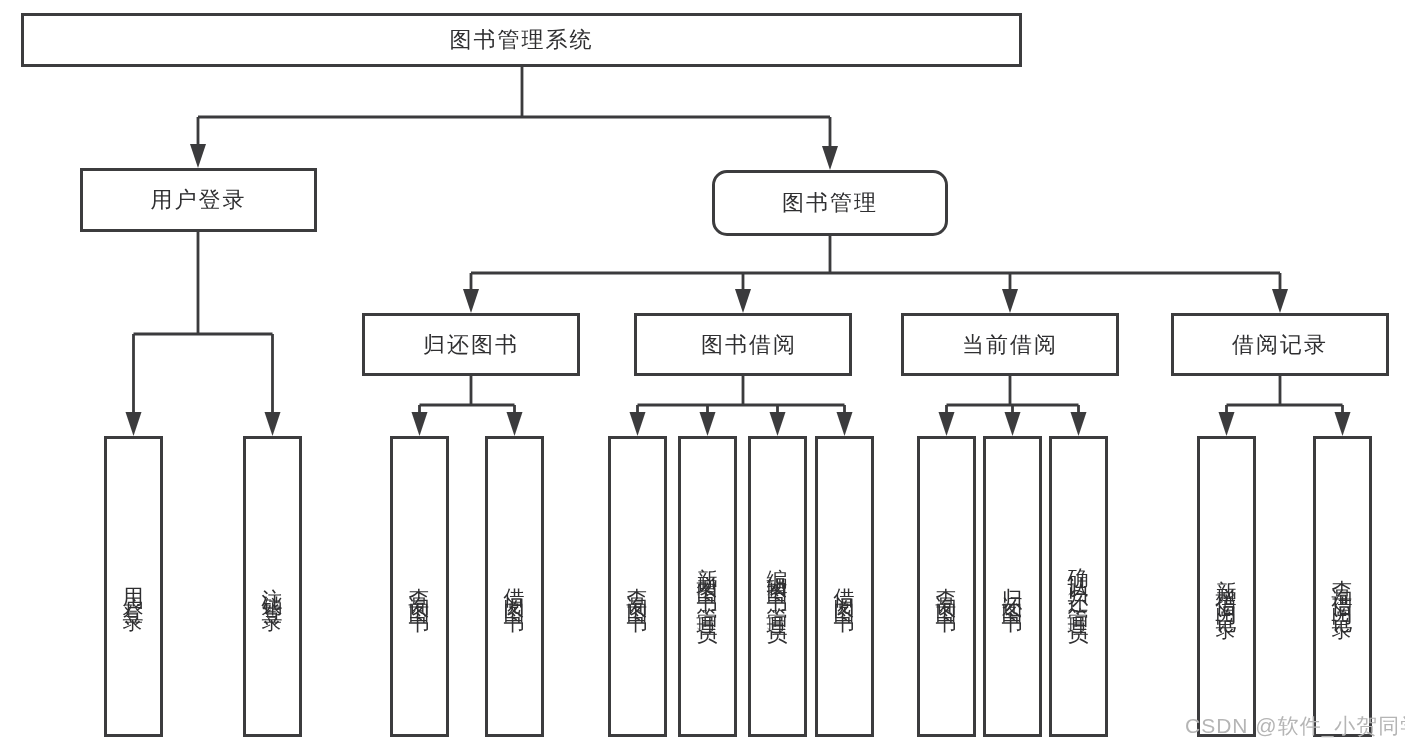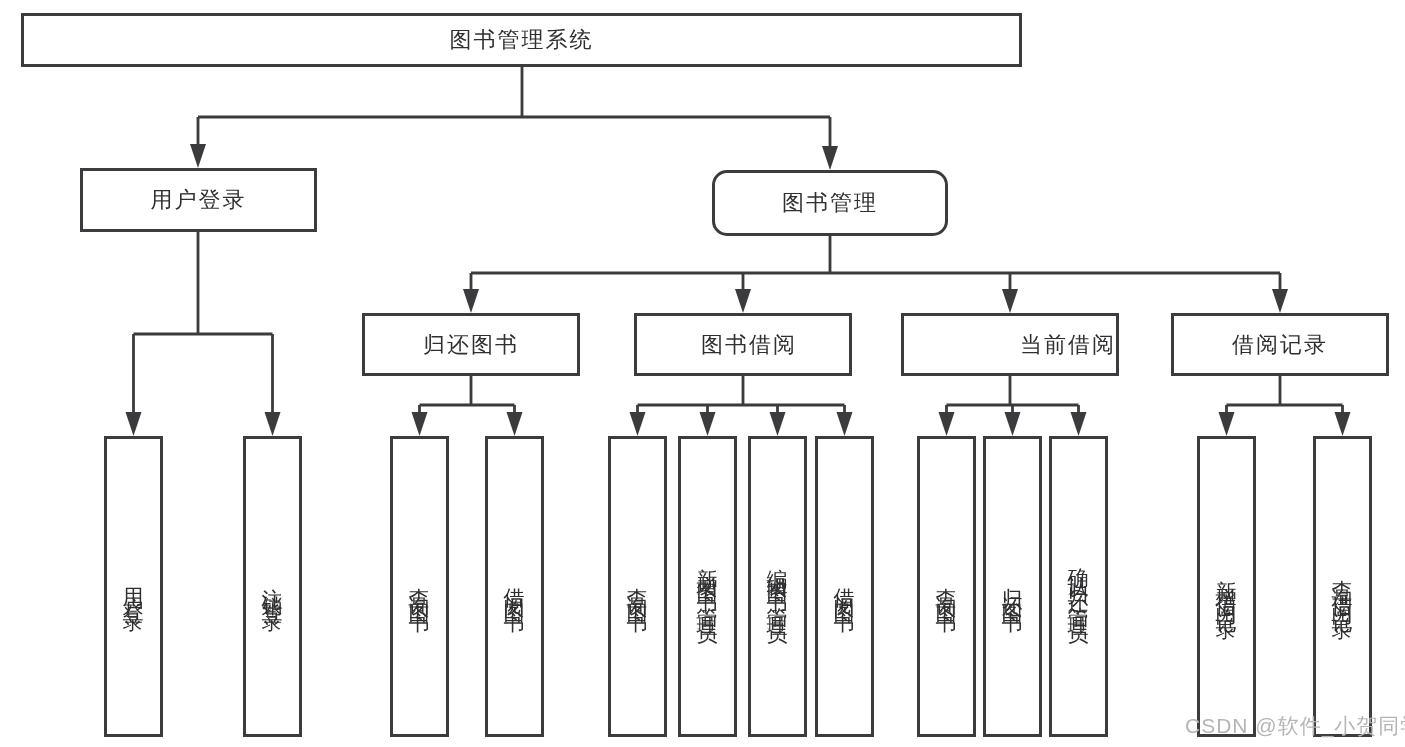--- a/index.html
+++ b/index.html
@@ -46,21 +46,21 @@
     line-height: 1;
     white-space: nowrap;
   }
   .root-box   { left: 21px;  top: 13px;  width: 1001px; height: 54px; }
   .lvl2 { height: 64px; }
   .n-user-login { left: 80px;  top: 168px; width: 237px; }
   .n-book-mgmt  { left: 712px; top: 170px; width: 236px; height: 66px; border-radius: 15px; }
   .lvl3 { top: 313px; width: 218px; height: 63px; }
   .n-new-rec    { left: 362px; }
   .n-borrowing  { left: 634px; padding-left: 12px; }
-  .n-current    { left: 901px; justify-content: flex-end; }
+  .n-current    { left: 901px; }
   .n-records    { left: 1171px; }
   .leaf { top: 436px; width: 59px; height: 301px; }
   .watermark {
     position: absolute;
     left: 1185px;
     top: 712px;
     font-size: 21px;
     color: #b5b5b5;
     white-space: nowrap;
     z-index: 3;

